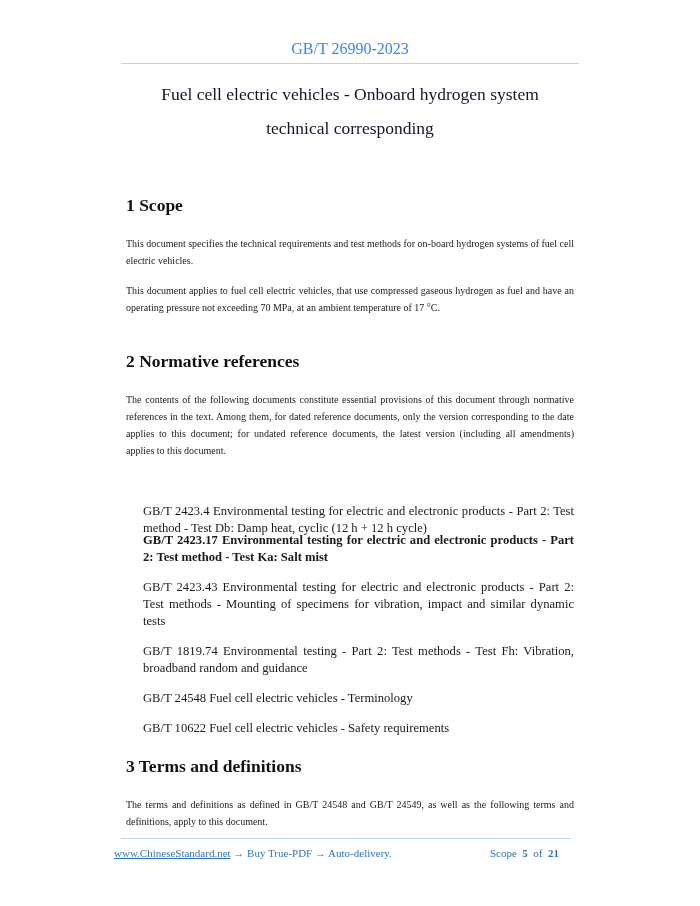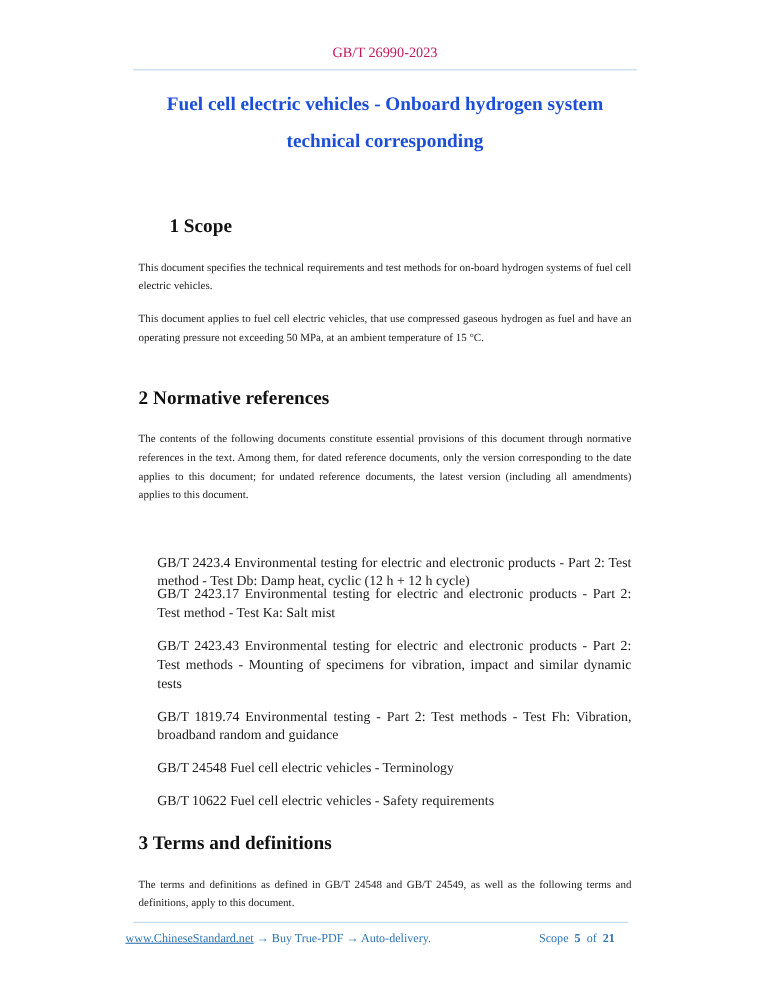--- a/index.html
+++ b/index.html
@@ -1,22 +1,22 @@
 <!DOCTYPE html>
 <html><head>
 <meta charset="utf-8">
 <style>
   html, body { margin:0; padding:0; background:#ffffff; }
   body { width:700px; height:906px; position:relative; overflow:hidden;
          font-family:"Liberation Serif", serif; color:#1a1a1a; }
   .header { position:absolute; left:121px; top:40px; width:458px; text-align:center;
-            font-size:13px; color:#be185d; }
+            font-size:16px; color:#3b82f6; }
   .header-rule { position:absolute; left:121px; top:63px; width:458px; height:1px; background:#bcd6ea; }
-  .title { position:absolute; left:121px; width:458px; text-align:center; font-weight:bold;
-           font-size:17.5px; color:#1d4ed8; }
+  .title { position:absolute; left:121px; width:458px; text-align:center; font-weight:normal;
+           font-size:17.5px; color:#0f172a; }
   .t1 { top:84px; } .t2 { top:118px; }
   .h { position:absolute; left:126px; font-weight:bold; font-size:17.5px; color:#111; }
   .p { position:absolute; left:126px; width:448px; font-size:10px; line-height:17px;
        text-align:justify; color:#1a1a1a; }
   .ref { position:absolute; left:143px; width:431px; font-size:12.6px; line-height:17px;
          text-align:justify; color:#1a1a1a; }
   .footer-rule { position:absolute; left:121px; top:838px; width:450px; height:1px; background:#bcd6ea; }
   .footer { position:absolute; left:114px; top:847px; width:445px; font-size:11px; color:#2e74b5; }
   .footer a { color:#2e74b5; text-decoration:underline; }
   .page-info { position:absolute; right:0; top:0; }
@@ -24,29 +24,29 @@
 </style>
 </head>
 <body>
 
 <div class="header">GB/T 26990-2023</div>
 <div class="header-rule"></div>
 
 <div class="title t1">Fuel cell electric vehicles - Onboard hydrogen system</div>
 <div class="title t2">technical corresponding</div>
 
-<div class="h" style="top:195px;margin-left:28px;">1 Scope</div>
+<div class="h" style="top:195px;">1 Scope</div>
 <div class="p" style="top:235px;">This document specifies the technical requirements and test methods for on-board hydrogen systems of fuel cell electric vehicles.</div>
-<div class="p" style="top:282px;">This document applies to fuel cell electric vehicles, that use compressed gaseous hydrogen as fuel and have an operating pressure not exceeding 50 MPa, at an ambient temperature of 15 °C.</div>
+<div class="p" style="top:282px;">This document applies to fuel cell electric vehicles, that use compressed gaseous hydrogen as fuel and have an operating pressure not exceeding 70 MPa, at an ambient temperature of 17 °C.</div>
 
 <div class="h" style="top:351px;">2 Normative references</div>
 <div class="p" style="top:391px;">The contents of the following documents constitute essential provisions of this document through normative references in the text. Among them, for dated reference documents, only the version corresponding to the date applies to this document; for undated reference documents, the latest version (including all amendments) applies to this document.</div>
 
 <div class="ref" style="top:503px;">GB/T 2423.4 Environmental testing for electric and electronic products - Part 2: Test method - Test Db: Damp heat, cyclic (12 h + 12 h cycle)</div>
-<div class="ref" style="top:532px;">GB/T 2423.17 Environmental testing for electric and electronic products - Part 2: Test method - Test Ka: Salt mist</div>
+<div class="ref" style="top:532px;font-weight:bold;">GB/T 2423.17 Environmental testing for electric and electronic products - Part 2: Test method - Test Ka: Salt mist</div>
 <div class="ref" style="top:579px;">GB/T 2423.43 Environmental testing for electric and electronic products - Part 2: Test methods - Mounting of specimens for vibration, impact and similar dynamic tests</div>
 <div class="ref" style="top:643px;">GB/T 1819.74 Environmental testing - Part 2: Test methods - Test Fh: Vibration, broadband random and guidance</div>
 <div class="ref" style="top:690px;">GB/T 24548 Fuel cell electric vehicles - Terminology</div>
 <div class="ref" style="top:720px;">GB/T 10622 Fuel cell electric vehicles - Safety requirements</div>
 
 <div class="h" style="top:756px;">3 Terms and definitions</div>
 <div class="p" style="top:796px;">The terms and definitions as defined in GB/T 24548 and GB/T 24549, as well as the following terms and definitions, apply to this document.</div>
 
 <div class="footer-rule"></div>
 <div class="footer">

